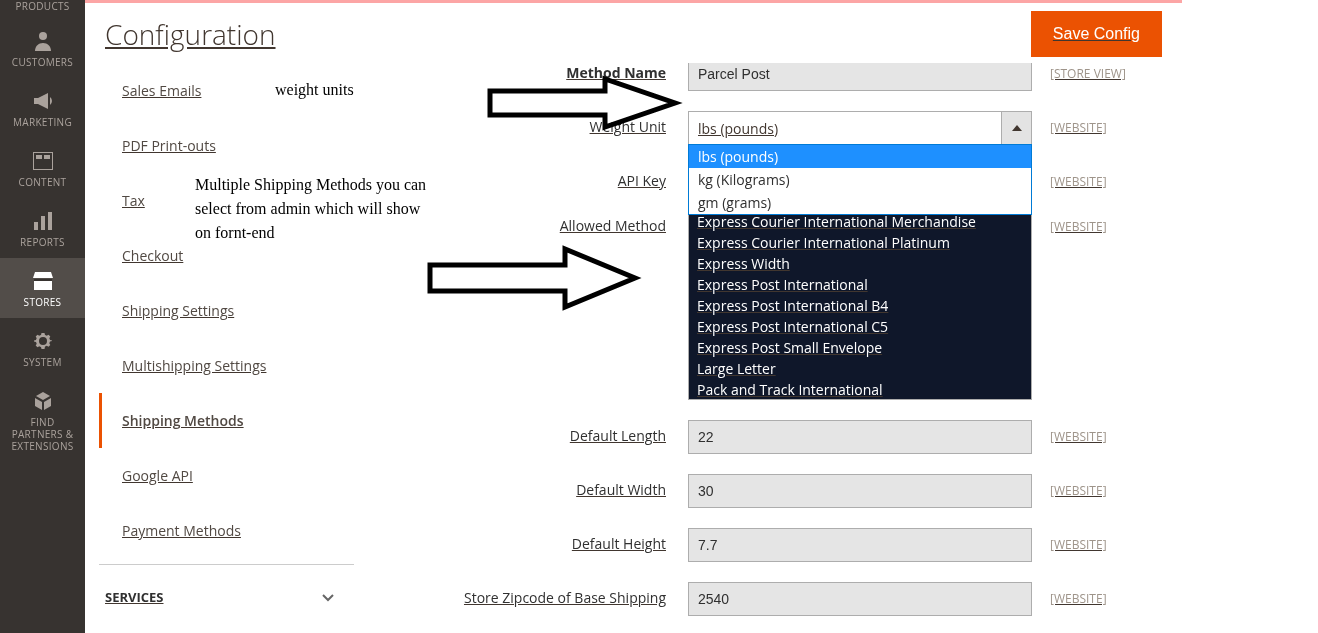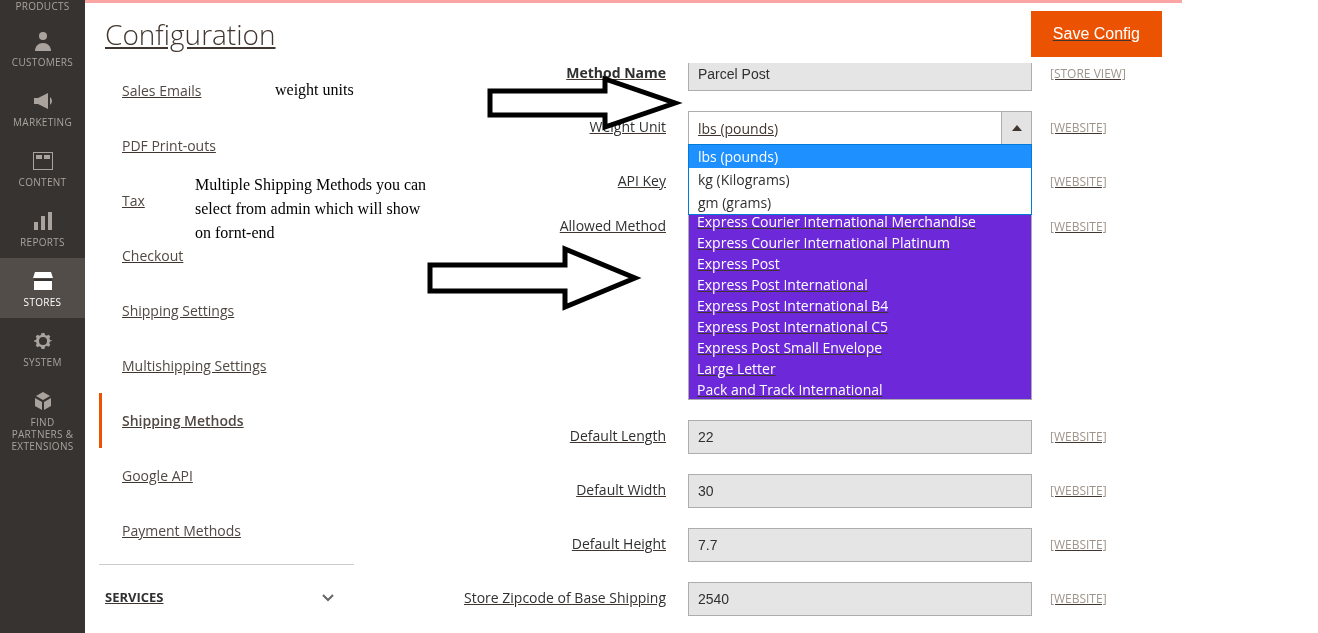--- a/index.html
+++ b/index.html
@@ -34,21 +34,21 @@
   .row .scope{width:120px;font-size:12px;color:#9e948a;padding-top:8px;padding-left:18px;}
   .txt-input{width:100%;height:34px;border:1px solid #adadad;padding:0 9px;font-size:14px;color:#303030;background:#e5e5e5;}
   .select-box{position:relative;width:100%;height:34px;border:1px solid #adadad;background:#fff;display:flex;align-items:center;}
   .select-box .sel-val{flex:1;padding:0 9px;font-size:14px;}
   .select-box .sel-btn{width:30px;height:100%;border-left:1px solid #adadad;background:#e3e3e3;display:flex;align-items:center;justify-content:center;}
   .select-box .sel-btn svg{fill:#41362f;}
   .dropdown{position:absolute;top:33px;left:0;right:0;background:#fff;border:1px solid #007bd6;z-index:50;}
   .dropdown .opt{padding:2px 9px;font-size:14px;cursor:pointer;color:#303030;}
   .dropdown .opt.sel{background:#1e90ff;color:#fff;}
   .multiselect{width:100%;height:190px;border:1px solid #adadad;overflow-y:scroll;background:#fff;}
-  .multiselect .mopt{padding:1px 8px;font-size:14px;background:#6d28d9;color:#fff;cursor:pointer;}
+  .multiselect .mopt{padding:1px 8px;font-size:14px;background:#0f172a;color:#fff;cursor:pointer;}
   
   .annot{position:absolute;pointer-events:none;}
   .annot-text{font-family:'Comic Sans MS','Segoe Script',cursive;font-size:16px;color:#000;position:absolute;pointer-events:none;line-height:24px;}
 </style>
 </head>
 <body>
 
 <div class="app">
 
   <nav class="rail">
@@ -187,21 +187,21 @@
           <div class="ctrl"></div>
           <div class="scope">[WEBSITE]</div>
         </div>
 
         <div class="row">
           <div class="lbl">Allowed Method</div>
           <div class="ctrl">
             <div class="multiselect">
               <div class="mopt">Express Courier International Merchandise</div>
               <div class="mopt">Express Courier International Platinum</div>
-              <div class="mopt">Express Post</div>
+              <div class="mopt">Express Width</div>
               <div class="mopt">Express Post International</div>
               <div class="mopt">Express Post International B4</div>
               <div class="mopt">Express Post International C5</div>
               <div class="mopt">Express Post Small Envelope</div>
               <div class="mopt">Large Letter</div>
               <div class="mopt">Pack and Track International</div>
 
             </div>
           </div>
           <div class="scope">[WEBSITE]</div>

